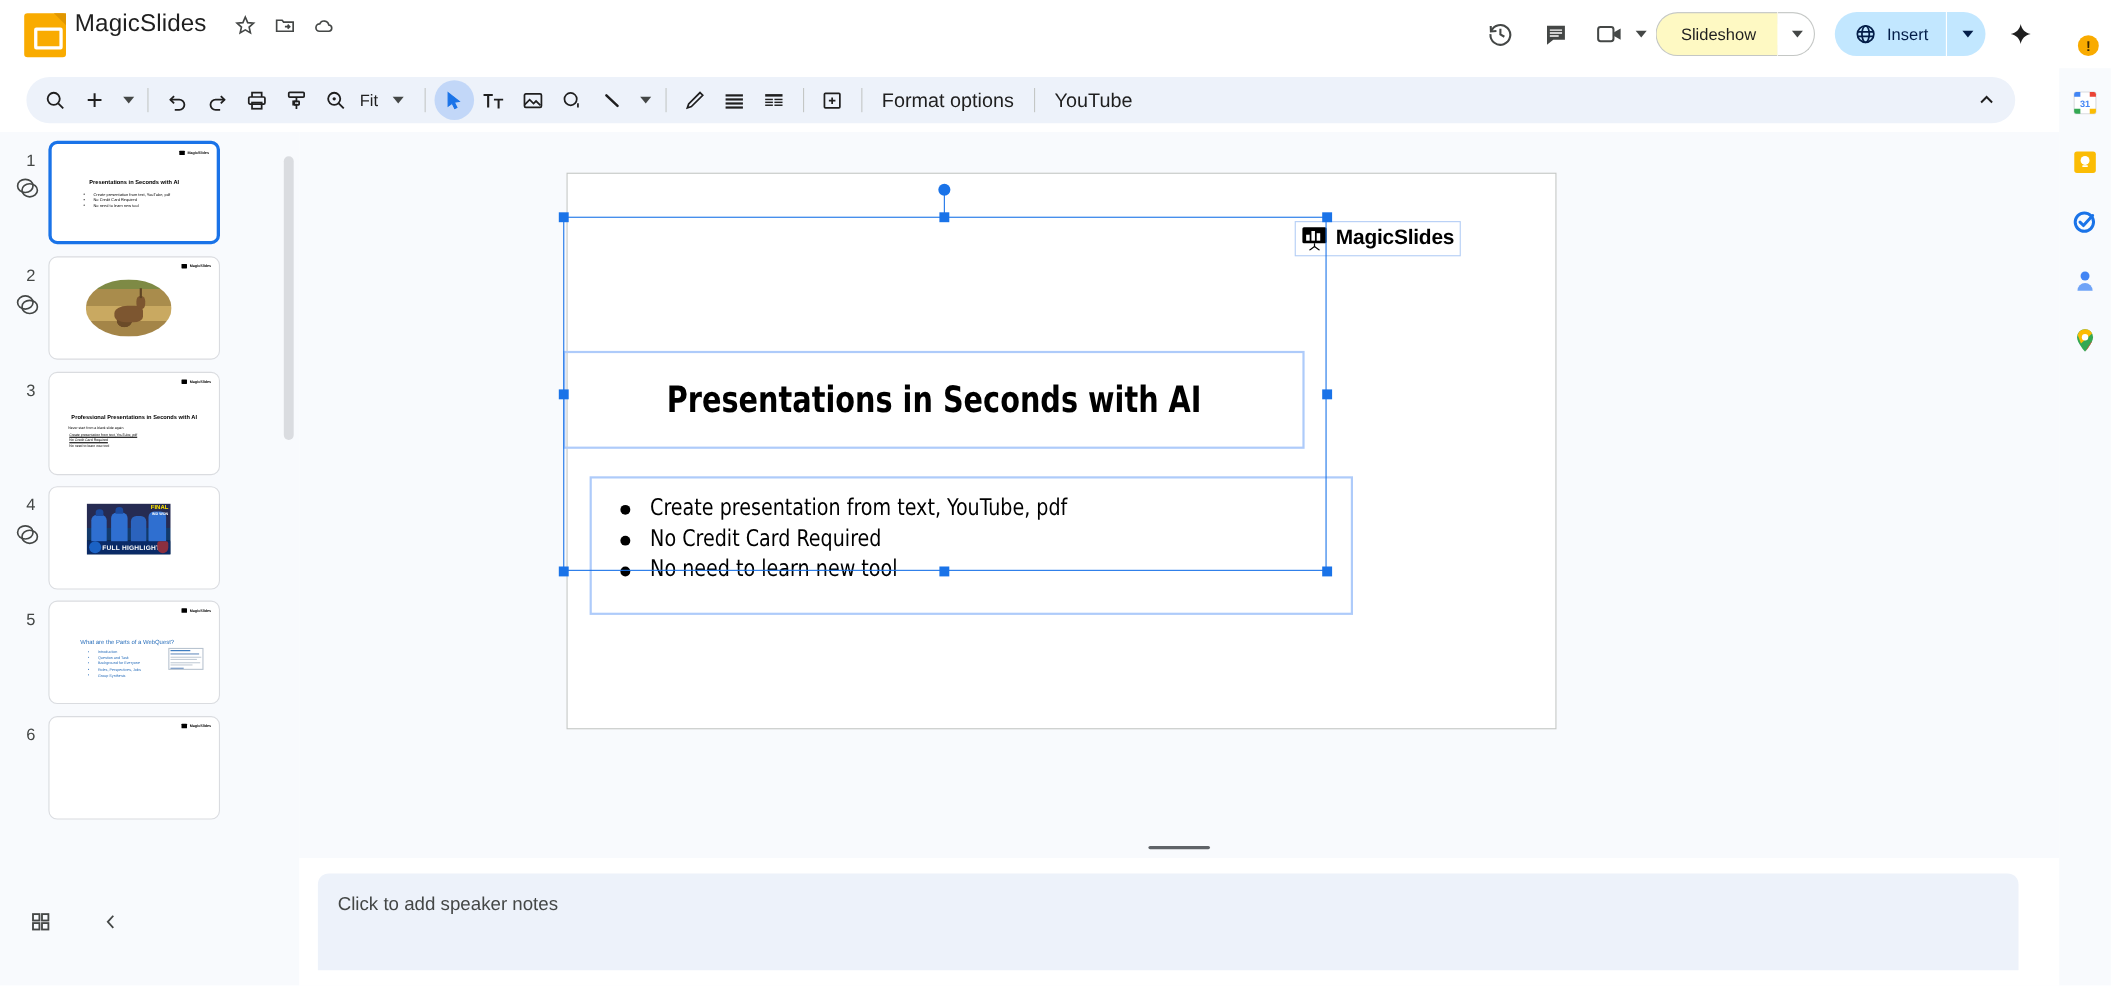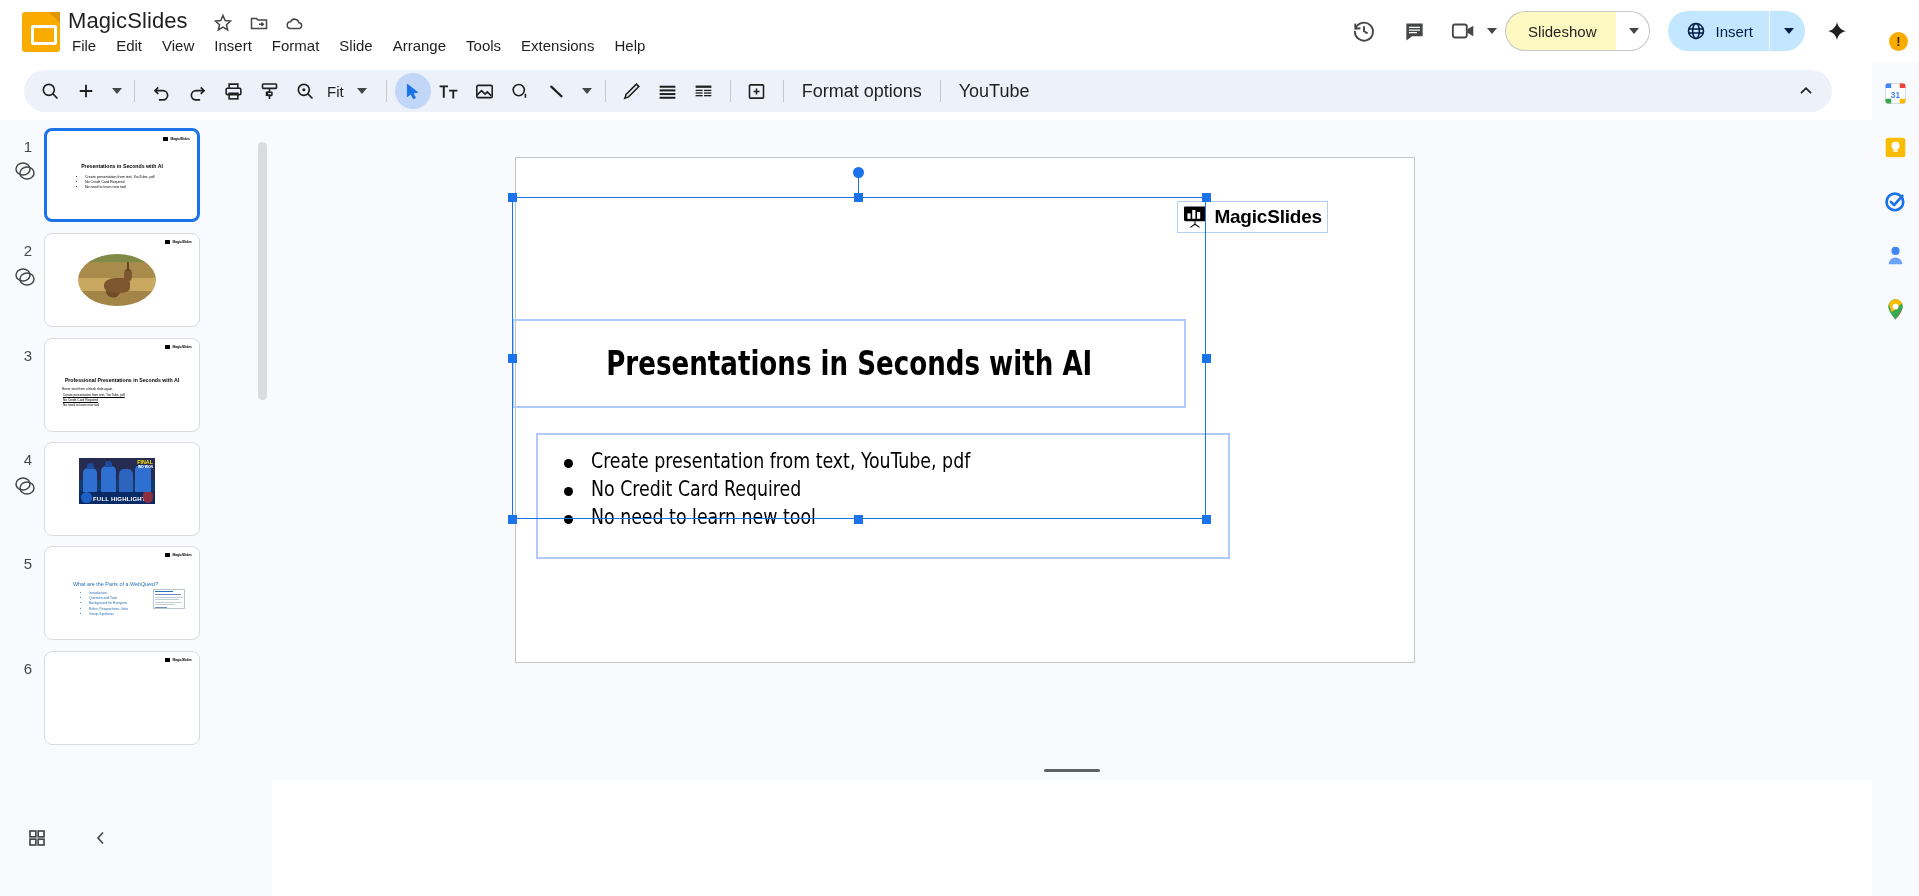--- a/index.html
+++ b/index.html
@@ -202,32 +202,20 @@
             <path d="M12 13.5h5M15 11.3l2.2 2.2-2.2 2.2"></path>
         </svg>
       </div>
       <div class="ticon">
         <svg width="22" height="20" viewBox="0 0 24 24" fill="none" stroke="currentColor" stroke-width="1.8">
           <path d="M6.5 18.5a4 4 0 0 1 .3-8 5.2 5.2 0 0 1 9.9 1.2 3.4 3.4 0 0 1-.4 6.8z"></path>
         </svg>
       </div>
     </div>
 
-    <div class="menubar">
-      <div class="menu-item">File</div>
-      <div class="menu-item">Edit</div>
-      <div class="menu-item">View</div>
-      <div class="menu-item">Insert</div>
-      <div class="menu-item">Format</div>
-      <div class="menu-item">Slide</div>
-      <div class="menu-item">Arrange</div>
-      <div class="menu-item">Tools</div>
-      <div class="menu-item">Extensions</div>
-      <div class="menu-item">Help</div>
-    </div>
 
     <div class="header-right">
       <div class="hr-icon">
         <svg width="24" height="24" viewBox="0 0 24 24" fill="none" stroke="currentColor" stroke-width="1.9">
           <path d="M3.6 9.4A9 9 0 1 1 3 12"></path>
             <polyline points="3.2,4.6 3.4,9.6 8.4,9.2"></polyline>
           <polyline points="12,7.2 12,12.3 15.6,14.4"></polyline>
         </svg>
       </div>
       <div class="hr-icon">
@@ -615,20 +603,23 @@
       <div class="sel-handle" style="left:-8px; top:196px;"></div>
       <div class="sel-handle" style="left:686px; top:196px;"></div>
       <div class="sel-handle" style="left:-8px; top:357px;"></div>
       <div class="sel-handle" style="left:338px; top:357px;"></div>
       <div class="sel-handle" style="left:686px; top:357px;"></div>
     </div>
 
     <div class="notes-drag"></div>
   </div>
 
+  <div class="notes">
+    <div class="notes-placeholder">Click to add speaker notes</div>
+  </div>
   <div class="notes-expand">
     <svg width="20" height="20" viewBox="0 0 24 24" fill="none" stroke="currentColor" stroke-width="2.2">
       <polyline points="9.6,5.4 15.6,12 9.6,18.6"></polyline>
     </svg>
   </div>
 
   <div class="side-panel">
     <div class="sp-icon">
       <svg width="25" height="25" viewBox="0 0 24 24">
         <rect x="2.5" y="2.5" width="19" height="19" rx="2" fill="#fff" stroke="#dadce0"></rect>

